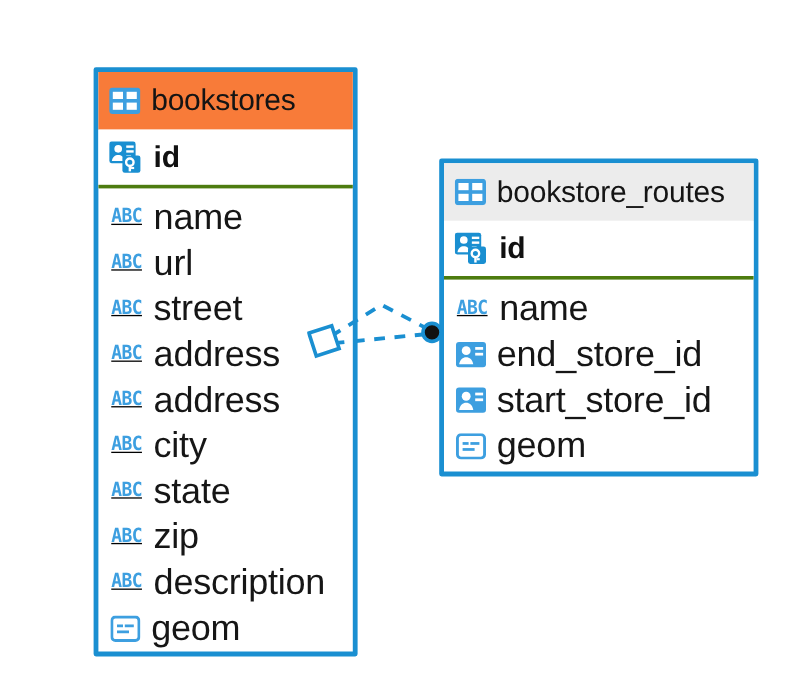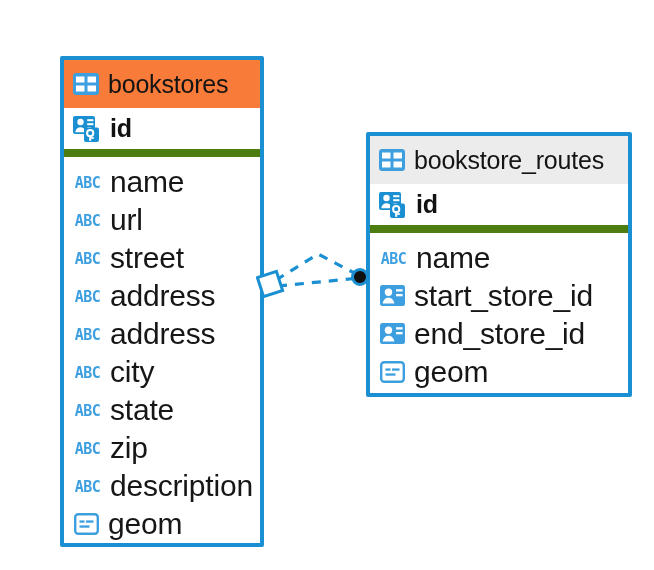--- a/index.html
+++ b/index.html
@@ -24,23 +24,23 @@
 
   
   .entity {
     position: absolute;
     box-sizing: border-box;
     background: #ffffff;
     border: 4px solid #1a8fd1;
     border-radius: 2px;
   }
   #entity-bookstores {
-    left: 60px;
+    left: 78px;
     top: 56px;
-    width: 204px;
+    width: 220px;
     height: 491px;
   }
   #entity-bookstore-routes {
     left: 366px;
     top: 132px;
     width: 266px;
     height: 265px;
   }
 
   
@@ -63,21 +63,21 @@
   }
 
   
   .pk-row {
     display: flex;
     align-items: center;
     box-sizing: border-box;
     height: 49px;
     padding: 0 8px 0 9px;
     gap: 9px;
-    border-bottom: 8px solid #4d7c0f;
+    border-bottom: 3px solid #4d7c0f;
     background: #ffffff;
   }
   .pk-label {
     font-size: 25px;
     font-weight: bold;
     color: #111111;
     line-height: 1;
     letter-spacing: -0.2px;
   }
 
@@ -98,22 +98,23 @@
     color: #161616;
     line-height: 1;
     white-space: nowrap;
     letter-spacing: -0.2px;
   }
 
   
   .icon {
     flex: 0 0 auto;
     display: inline-flex;
-    align-items: flex-end;
+    align-items: flex-start;
     justify-content: center;
+    text-decoration: underline;
   }
   .icon-table  { width: 26px; height: 22px; }
   .icon-key    { width: 28px; height: 28px; }
   .icon-fk     { width: 25px; height: 24px; }
   .icon-abc    { width: 27px; height: 18px; }
   .icon-geom   { width: 25px; height: 22px; }
 
   .abc-text {
     font-family: "DejaVu Sans Mono", "Liberation Mono", monospace;
     font-size: 15px;
@@ -297,34 +298,34 @@
       <div class="field-row">
         <span class="icon icon-fk">
           <svg viewBox="0 0 25 24" width="25" height="24" aria-hidden="true">
             <rect x="0" y="1" width="25" height="21" rx="2.5" fill="#3d9fe0"></rect>
             <circle cx="8.5" cy="8.2" r="3.7" fill="#ffffff"></circle>
             <path d="M2.6 19.6c0.7-4 3.1-5.9 5.9-5.9s5.2 1.9 5.9 5.9z" fill="#ffffff"></path>
             <rect x="16" y="5.2" width="6.6" height="2.3" fill="#ffffff"></rect>
             <rect x="16" y="10" width="6.6" height="2.3" fill="#ffffff"></rect>
           </svg>
         </span>
-        <span class="field-label">start_store_id</span>
+        <span class="field-label">end_store_id</span>
       </div>
 
       <div class="field-row">
         <span class="icon icon-fk">
           <svg viewBox="0 0 25 24" width="25" height="24" aria-hidden="true">
             <rect x="0" y="1" width="25" height="21" rx="2.5" fill="#3d9fe0"></rect>
             <circle cx="8.5" cy="8.2" r="3.7" fill="#ffffff"></circle>
             <path d="M2.6 19.6c0.7-4 3.1-5.9 5.9-5.9s5.2 1.9 5.9 5.9z" fill="#ffffff"></path>
             <rect x="16" y="5.2" width="6.6" height="2.3" fill="#ffffff"></rect>
             <rect x="16" y="10" width="6.6" height="2.3" fill="#ffffff"></rect>
           </svg>
         </span>
-        <span class="field-label">end_store_id</span>
+        <span class="field-label">start_store_id</span>
       </div>
 
       <div class="field-row">
         <span class="icon icon-geom">
           <svg viewBox="0 0 25 22" width="25" height="22" aria-hidden="true">
             <rect x="1.2" y="1.2" width="22.6" height="19.6" rx="3" fill="none" stroke="#3d9fe0" stroke-width="2.4"></rect>
             <rect x="5.5" y="7.4" width="5" height="2.3" fill="#3d9fe0"></rect>
             <rect x="12" y="7.4" width="7.5" height="2.3" fill="#3d9fe0"></rect>
             <rect x="5.5" y="12.4" width="10" height="2.3" fill="#3d9fe0"></rect>
           </svg>

